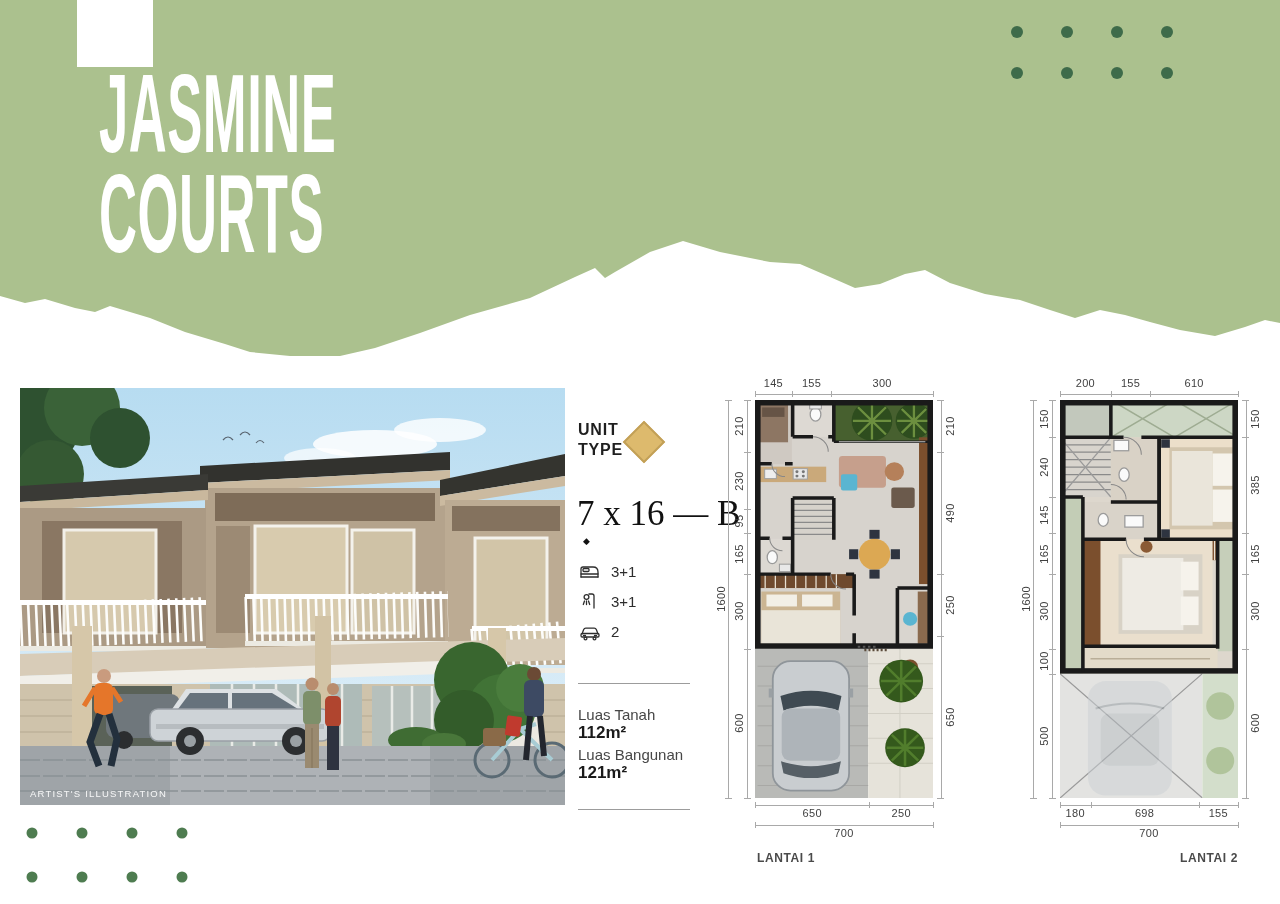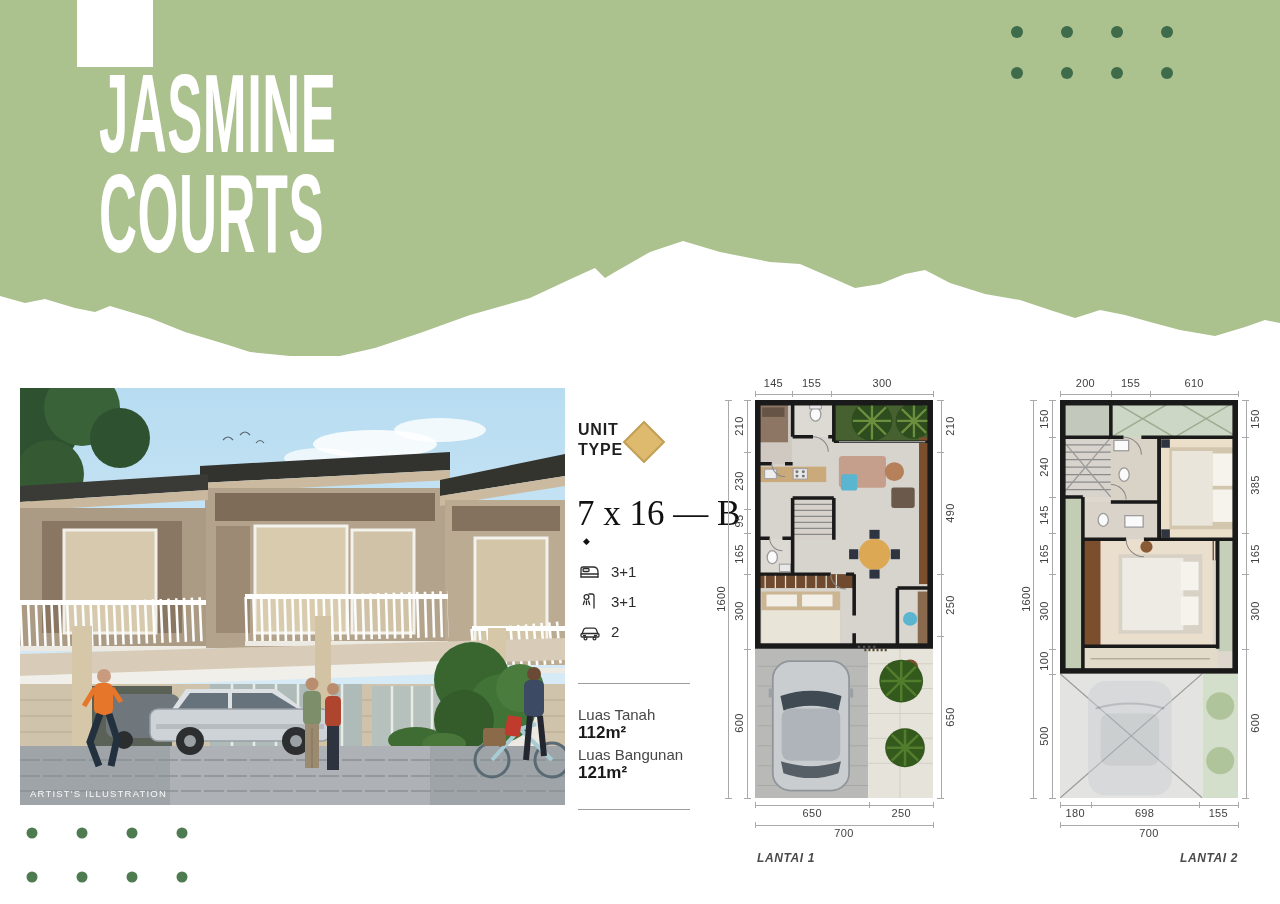--- a/index.html
+++ b/index.html
@@ -30,21 +30,21 @@
   .feat-row{display:flex;align-items:center;height:30px;}
   .feat-row svg{width:24px;height:20px;margin-right:9px;}
   .feat-val{font-size:15px;color:#2d2d2d;}
   .divider{position:absolute;left:578px;width:112px;height:1px;background:#9c9c9c;}
   .area-label{position:absolute;left:578px;font-size:15px;color:#474747;}
   .area-value{position:absolute;left:578px;font-size:17px;font-weight:bold;color:#1a1a1a;}
 
   
   .plan-svg{position:absolute;display:block;}
   .lantai{position:absolute;top:851px;font-size:12px;font-weight:bold;color:#4a4a4a;
-          letter-spacing:.6px;white-space:nowrap;font-style:italic;}
+          letter-spacing:.6px;white-space:nowrap;}
   #rulers{position:absolute;left:0;top:0;width:1280px;height:904px;pointer-events:none;border-radius:13px;}
 
   
   .photo-svg{position:absolute;left:20px;top:388px;width:545px;height:417px;display:block;}
 </style>
 </head>
 <body>
 
 <div class="page">
 

